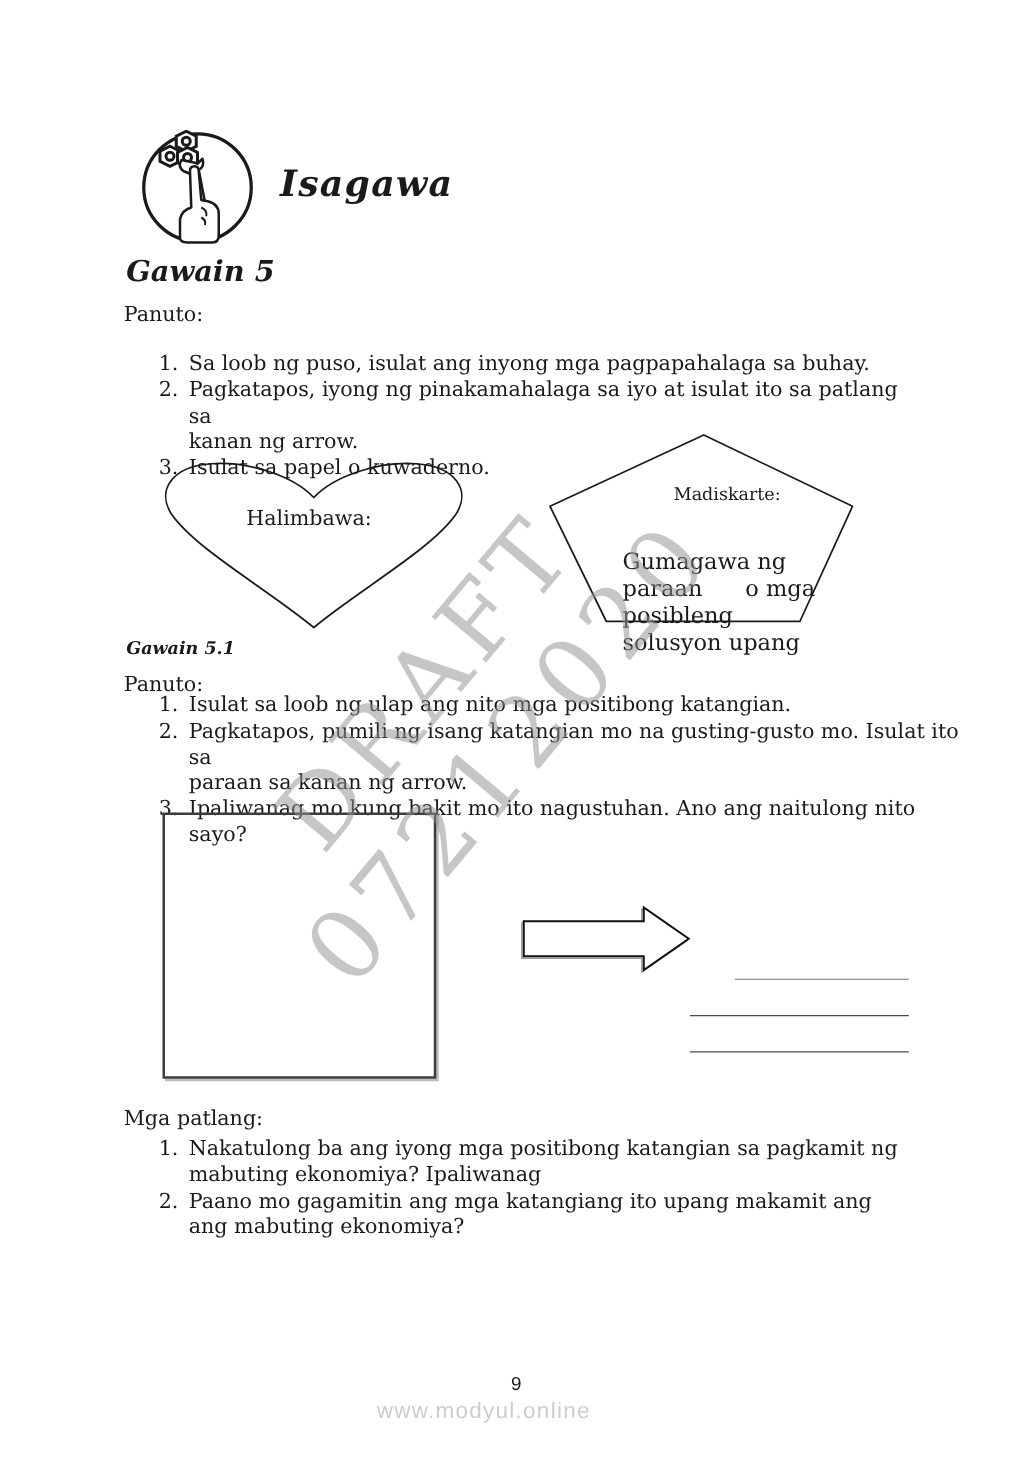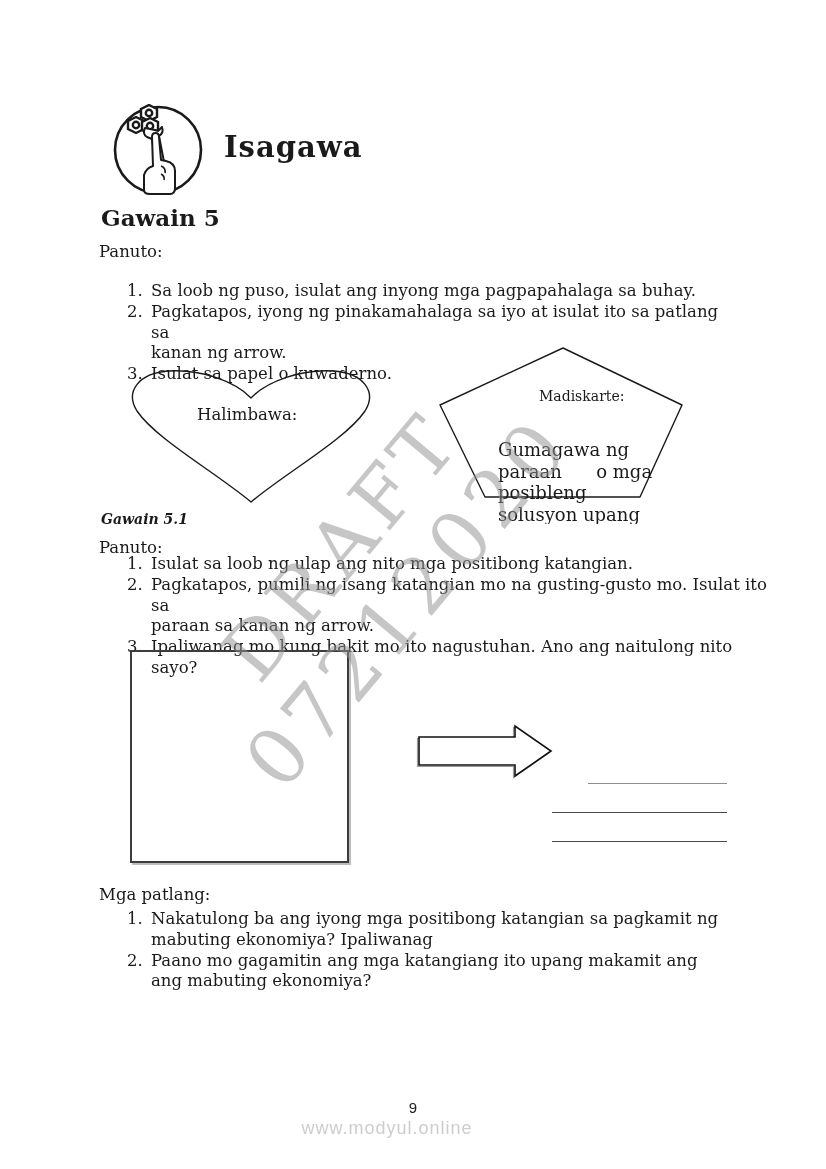--- a/index.html
+++ b/index.html
@@ -8,25 +8,25 @@
     width:826px;height:1169px;
     background:#ffffff;
     font-family:"DejaVu Serif", serif;
     color:#1a1a1a;
     overflow:hidden;
   }
   .abs{position:absolute;}
   
   .isagawa-title{
     left:224px;top:130px;
-    font-size:29px;font-weight:bold;
+    font-size:29px;font-weight:bold;font-style:italic;
     letter-spacing:1px;
   }
   
-  .g5-heading{left:101px;top:204px;font-size:23px;font-weight:bold;}
+  .g5-heading{left:101px;top:204px;font-size:23px;font-weight:bold;font-style:italic;}
   .g51-heading{left:101px;top:511px;font-size:14px;font-weight:bold;font-style:italic;}
   .panuto{font-size:16.5px;}
   .g5-panuto{left:99px;top:242px;}
   .g51-panuto{left:99px;top:538px;}
   .qs-label{left:99px;top:885px;font-size:16.5px;}
   
   .num-list{display:block;font-size:16.5px;line-height:20.8px;}
   .g5-list{left:127px;top:281px;width:610px;}
   .g51-list{left:127px;top:554px;width:640px;}
   .q-list{left:127px;top:909px;width:620px;}

